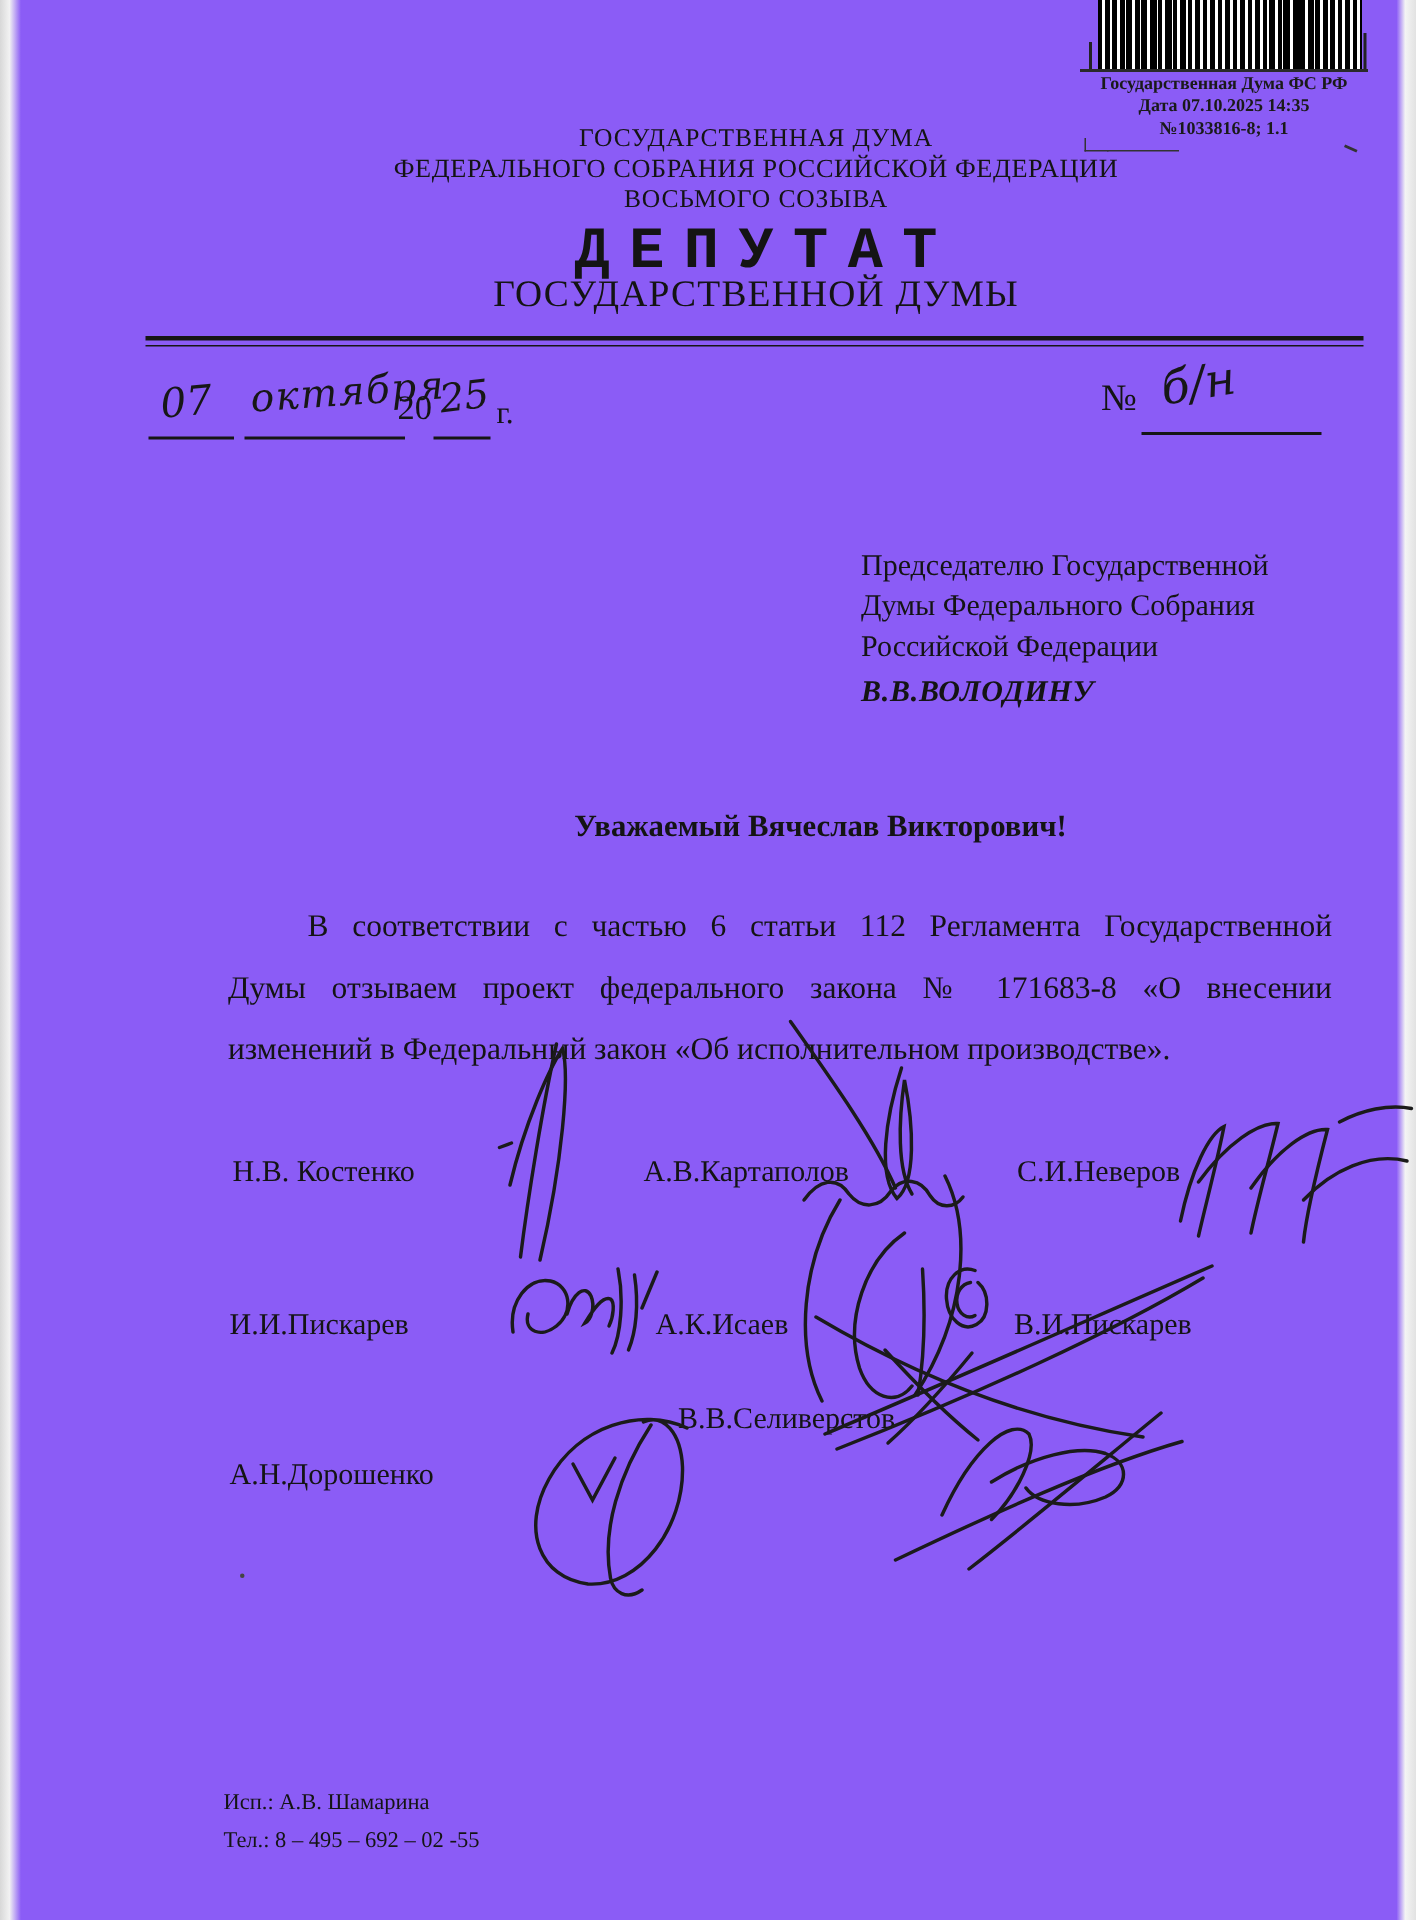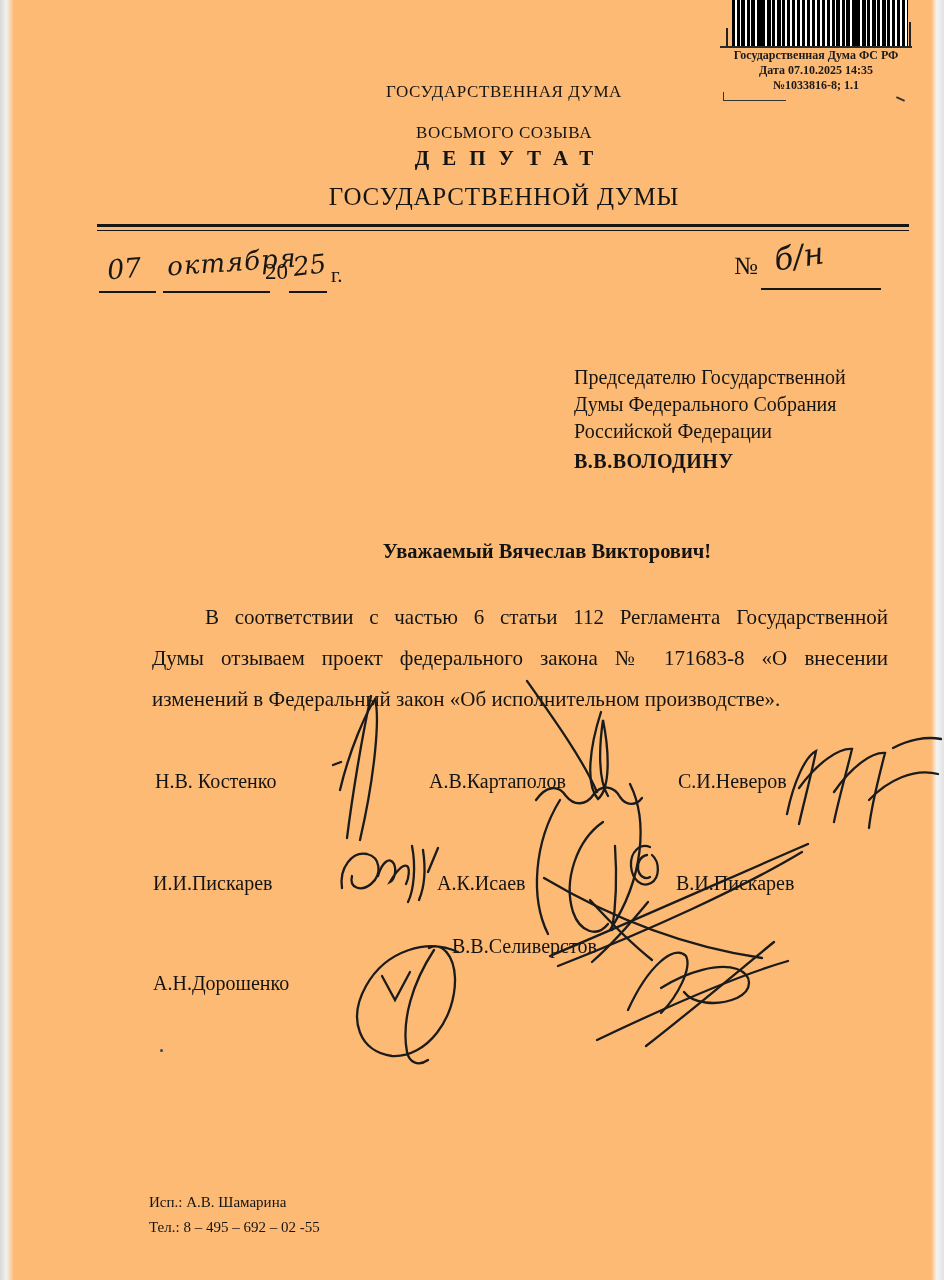--- a/index.html
+++ b/index.html
@@ -1,18 +1,18 @@
 <!DOCTYPE html>
 <html><head>
 <meta charset="utf-8">
 <style>
   html,body { margin:0; padding:0; background:#777; }
   .page {
     position:relative; width:944px; height:1280px; margin:0 auto;
-    background:#fdba74; overflow:hidden;
+    background:#8b5cf6; overflow:hidden;
     font-family:"Liberation Serif", serif; color:#141414;
   }
   
   .edge-left  { position:absolute; left:0; top:0; bottom:0; width:14px;
                 background:linear-gradient(90deg,#d8d8d8,#f2f2f2 45%,rgba(255,255,255,0)); }
   .edge-right { position:absolute; right:0; top:0; bottom:0; width:13px;
                 background:linear-gradient(270deg,#e2e2e2,#f4f4f4 55%,rgba(255,255,255,0)); }
   
   .barcode { position:absolute; left:732px; top:0; width:176px; height:46px;
     background:
@@ -25,42 +25,42 @@
     font-size:12px; font-weight:600; line-height:15px; border-top:2px solid #2a2a2a; color:#1a1a1a; }
   .stamp-br-l { position:absolute; left:723px; top:92px; width:15px; height:8px;
     border-left:1.5px solid #333; border-bottom:1.5px solid #333; }
   .stamp-br-line { position:absolute; left:738px; top:100px; width:48px; border-top:1.5px solid #333; }
   .stamp-br-r { position:absolute; left:896px; top:98px; width:9px; border-top:2px solid #333; transform:rotate(24deg); }
   
   .lh { position:absolute; left:64px; right:0; text-align:center; white-space:nowrap; }
   .lh1 { top:82px;  font-size:17px;   letter-spacing:0.6px; }
   .lh2 { top:102px; font-size:17.5px; letter-spacing:0.4px; }
   .lh3 { top:123px; font-size:17px;   letter-spacing:0.6px; }
-  .lh-title { top:146px; font-size:21px; font-weight:bold; letter-spacing:13px; text-indent:13px; }
+  .lh-title { top:146px; font-size:39px; font-weight:bold; letter-spacing:13px; text-indent:13px;font-family:Liberation Mono, monospace; }
   .lh-sub   { top:183px; font-size:25px; letter-spacing:0.8px; }
   .rule { position:absolute; left:97px; top:224px; width:812px; height:3px;
           border-top:3.5px solid #161616; border-bottom:1.5px solid #161616; }
   
   .uline { position:absolute; height:0; border-top:2px solid #161616; }
   .u-day   { left:99px;  top:291px; width:57px; }
   .u-month { left:163px; top:291px; width:107px; }
   .u-year  { left:289px; top:291px; width:38px; }
   .u-num   { left:761px; top:288px; width:120px; }
   .hw { position:absolute; font-family:"DejaVu Serif", serif; font-style:italic; color:#171717; white-space:nowrap; }
   .hw-day   { left:107px; top:253px; font-size:27px; transform:rotate(-5deg); }
   .hw-month { left:167px; top:247px; font-size:26px; transform:rotate(-4deg); letter-spacing:1px; }
   .hw-year  { left:293px; top:250px; font-size:26px; transform:rotate(-7deg); }
   .hw-num   { left:774px; top:238px; font-size:31px; transform:rotate(-9deg); }
   .pr { position:absolute; white-space:nowrap;text-align:center; }
   .pr-century { left:265px; top:259px; font-size:23px; }
   .pr-gdot    { left:331px; top:263px; font-size:21px; }
   .pr-no      { left:734px; top:252px; font-size:25px; }
   
   .addr { position:absolute; left:574px; top:364px; width:330px; font-size:20px; line-height:27px; }
-  .addr-name { font-weight:bold; letter-spacing:0.5px; margin-top:3px; }
+  .addr-name { font-weight:bold; letter-spacing:0.5px; margin-top:3px;font-style:italic; }
   
   .salut { position:absolute; left:200px; top:540px; width:694px; text-align:center;
            font-weight:bold; font-size:20.5px; }
   .body-par { position:absolute; left:152px; top:597px; width:736px; font-size:21px; line-height:41px; }
   .bline { text-align:justify; text-align-last:justify; }
   .bline.first { text-indent:53px; }
   .bline.last  { text-align:left; text-align-last:left; }
   
   .sig { position:absolute; font-size:20px; white-space:nowrap; }
   .sig-kostenko    { left:155px; top:770px; }
@@ -92,20 +92,21 @@
   <div class="stamp-box">
     <div>Государственная Дума ФС РФ</div>
     <div>Дата 07.10.2025 14:35</div>
     <div>№1033816-8;  1.1</div>
   </div>
   <div class="stamp-br-l"></div>
   <div class="stamp-br-line"></div>
   <div class="stamp-br-r"></div>
 
   <div class="lh lh1">ГОСУДАРСТВЕННАЯ ДУМА</div>
+  <div class="lh lh2">ФЕДЕРАЛЬНОГО СОБРАНИЯ РОССИЙСКОЙ ФЕДЕРАЦИИ</div>
   <div class="lh lh3">ВОСЬМОГО СОЗЫВА</div>
   <div class="lh lh-title">ДЕПУТАТ</div>
   <div class="lh lh-sub">ГОСУДАРСТВЕННОЙ ДУМЫ</div>
   <div class="rule"></div>
 
   <div class="uline u-day"></div>
   <div class="uline u-month"></div>
   <div class="uline u-year"></div>
   <div class="uline u-num"></div>
   <div class="hw hw-day">07</div>

